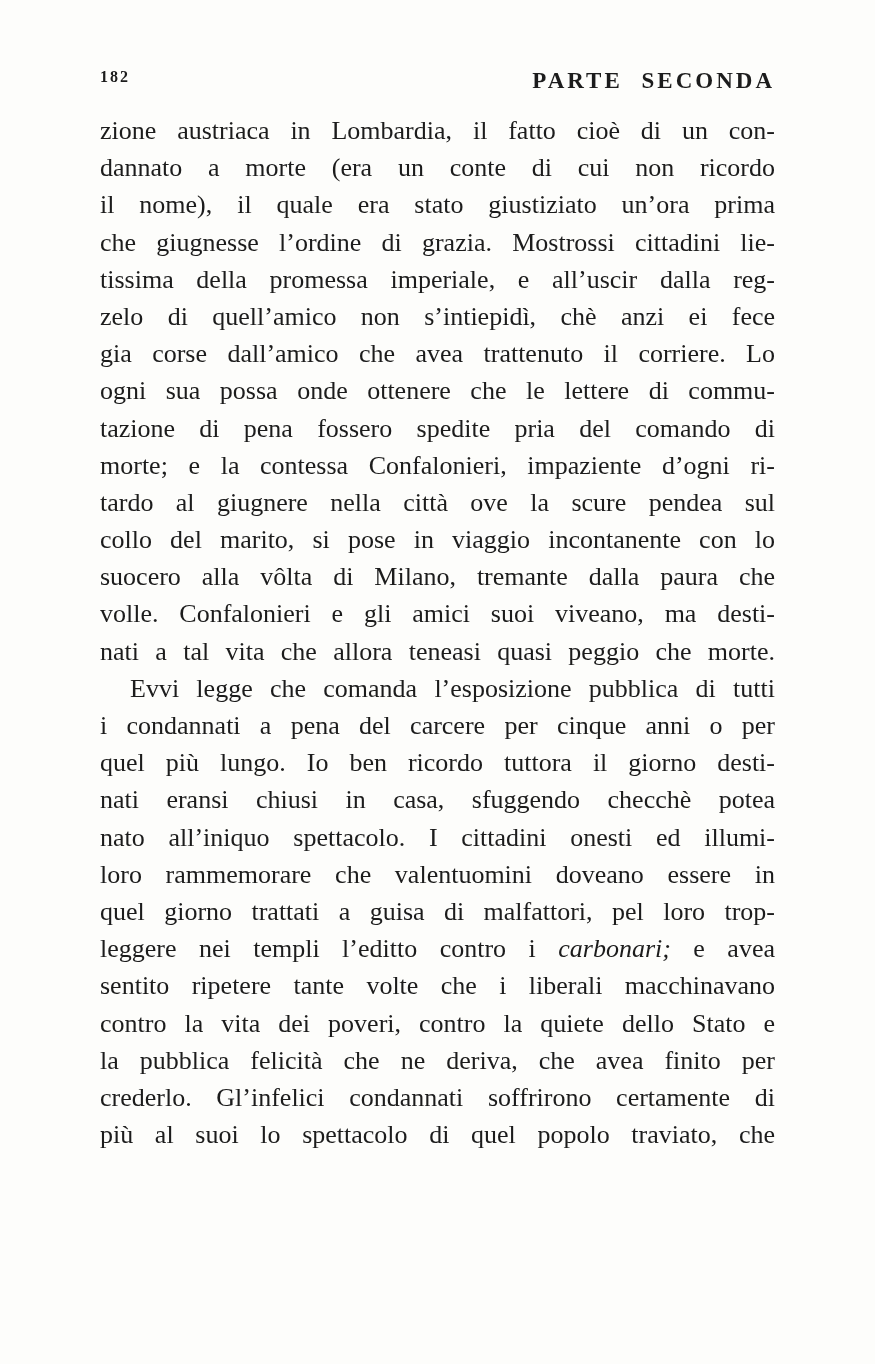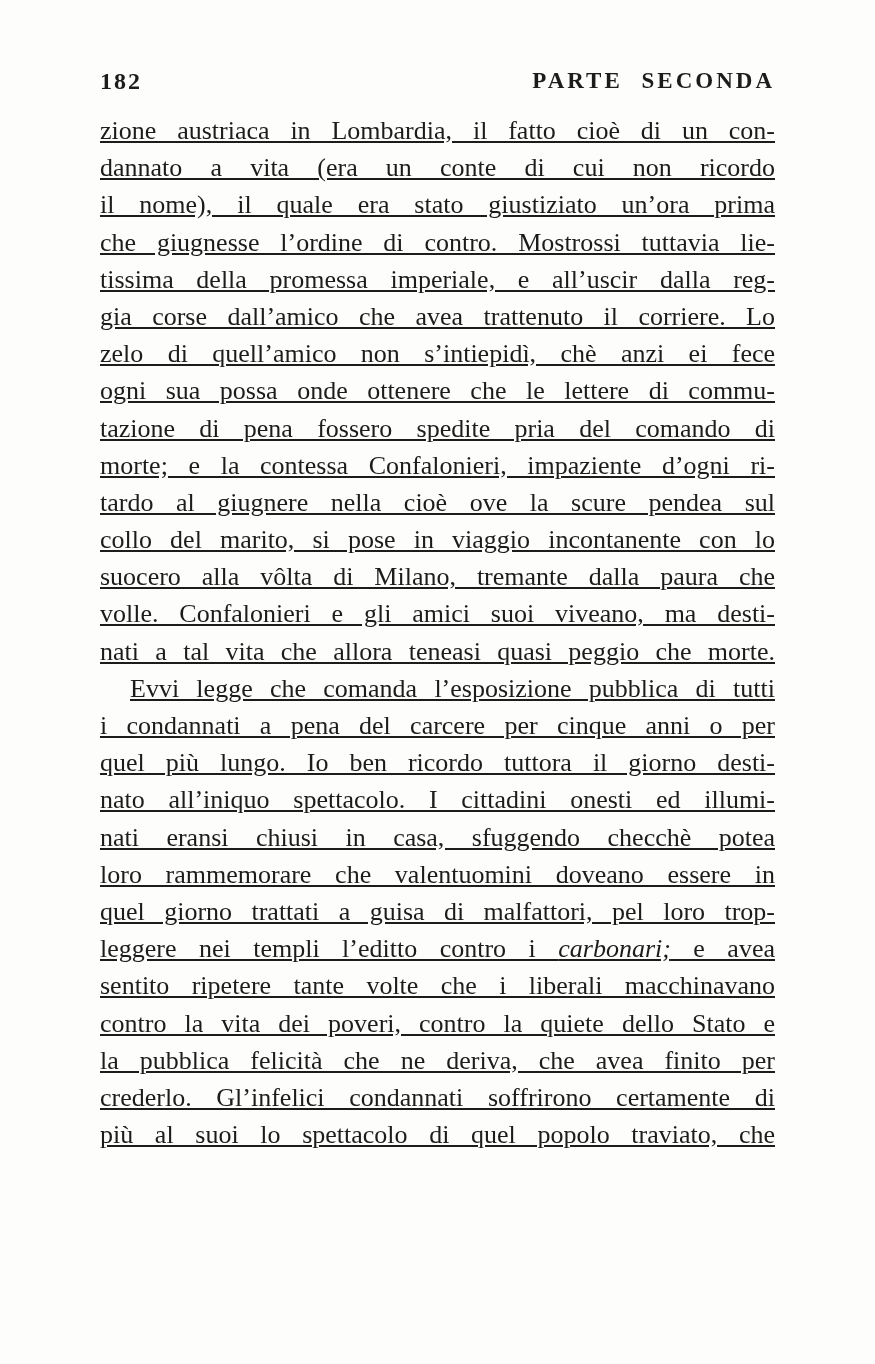--- a/index.html
+++ b/index.html
@@ -21,35 +21,34 @@
   }
   .runhead-row {
     position: relative;
     height: 34px;
     margin-bottom: 10px;
   }
   .page-number {
     position: absolute;
     left: 0;
     top: 0;
-    font-size: 24px;
+    font-size: 16px;
     font-weight: bold;
     letter-spacing: 2px;
   }
   .running-head {
     display: block;
     text-align: right;
     font-size: 23px;
     font-weight: bold;
     letter-spacing: 3px;
     word-spacing: 10px;
   }
   .page-body {
     width: 675px;
-    text-decoration: underline;
   }
   .line {
     font-size: 26px;
     line-height: 37.2px;
     height: 37.2px;
     text-align: justify;
     text-align-last: justify;
     white-space: nowrap;
     overflow: visible;
   }
@@ -64,39 +63,39 @@
 <body>
 
 <div class="sheet">
   <div class="runhead-row">
     <span class="page-number">182</span>
     <span class="running-head">PARTE SECONDA</span>
   </div>
   <div class="page-body">
 
   <div class="line">zione austriaca in Lombardia, il fatto cioè di un con-</div>
-      <div class="line">dannato a vita (era un conte di cui non ricordo</div>
+      <div class="line">dannato a morte (era un conte di cui non ricordo</div>
       <div class="line">il nome), il quale era stato giustiziato un’ora prima</div>
-      <div class="line">che giugnesse l’ordine di contro. Mostrossi tuttavia lie-</div>
+      <div class="line">che giugnesse l’ordine di grazia. Mostrossi cittadini lie-</div>
       <div class="line">tissima della promessa imperiale, e all’uscir dalla reg-</div>
+      <div class="line">zelo di quell’amico non s’intiepidì, chè anzi ei fece</div>
       <div class="line">gia corse dall’amico che avea trattenuto il corriere. Lo</div>
-      <div class="line">zelo di quell’amico non s’intiepidì, chè anzi ei fece</div>
       <div class="line">ogni sua possa onde ottenere che le lettere di commu-</div>
       <div class="line">tazione di pena fossero spedite pria del comando di</div>
       <div class="line">morte; e la contessa Confalonieri, impaziente d’ogni ri-</div>
-      <div class="line">tardo al giugnere nella cioè ove la scure pendea sul</div>
+      <div class="line">tardo al giugnere nella città ove la scure pendea sul</div>
       <div class="line">collo del marito, si pose in viaggio incontanente con lo</div>
       <div class="line">suocero alla vôlta di Milano, tremante dalla paura che</div>
       <div class="line">volle. Confalonieri e gli amici suoi viveano, ma desti-</div>
       <div class="line">nati a tal vita che allora teneasi quasi peggio che morte.</div>
       <div class="line indent">Evvi legge che comanda l’esposizione pubblica di tutti</div>
       <div class="line">i condannati a pena del carcere per cinque anni o per</div>
       <div class="line">quel più lungo. Io ben ricordo tuttora il giorno desti-</div>
+      <div class="line">nati eransi chiusi in casa, sfuggendo checchè potea</div>
       <div class="line">nato all’iniquo spettacolo. I cittadini onesti ed illumi-</div>
-      <div class="line">nati eransi chiusi in casa, sfuggendo checchè potea</div>
       <div class="line">loro rammemorare che valentuomini doveano essere in</div>
       <div class="line">quel giorno trattati a guisa di malfattori, pel loro trop-</div>
       <div class="line">leggere nei templi l’editto contro i <i>carbonari;</i> e avea</div>
       <div class="line">sentito ripetere tante volte che i liberali macchinavano</div>
       <div class="line">contro la vita dei poveri, contro la quiete dello Stato e</div>
       <div class="line">la pubblica felicità che ne deriva, che avea finito per</div>
       <div class="line">crederlo. Gl’infelici condannati soffrirono certamente di</div>
       <div class="line">più al suoi lo spettacolo di quel popolo traviato, che</div>
     </div>
 </div>

